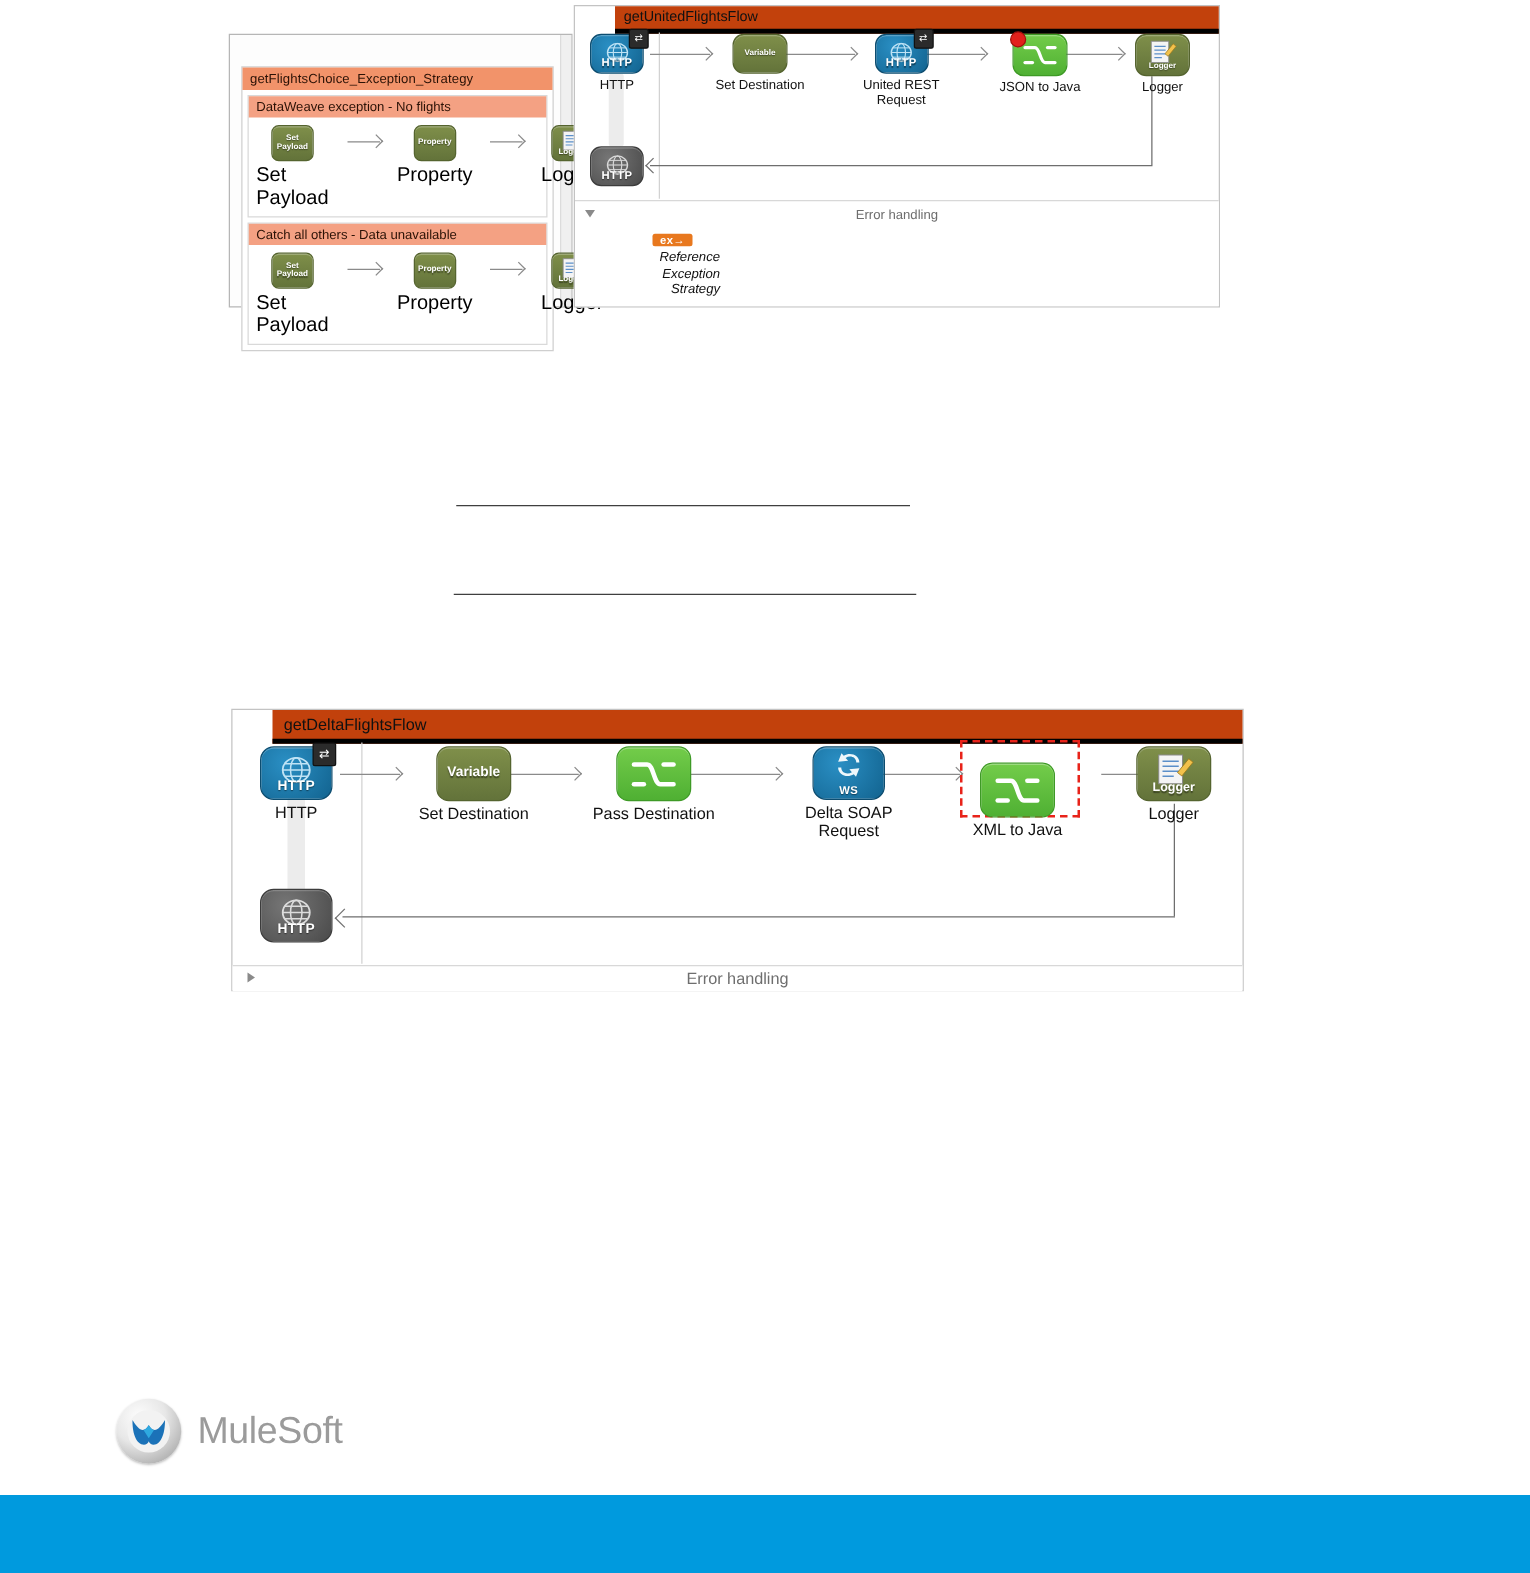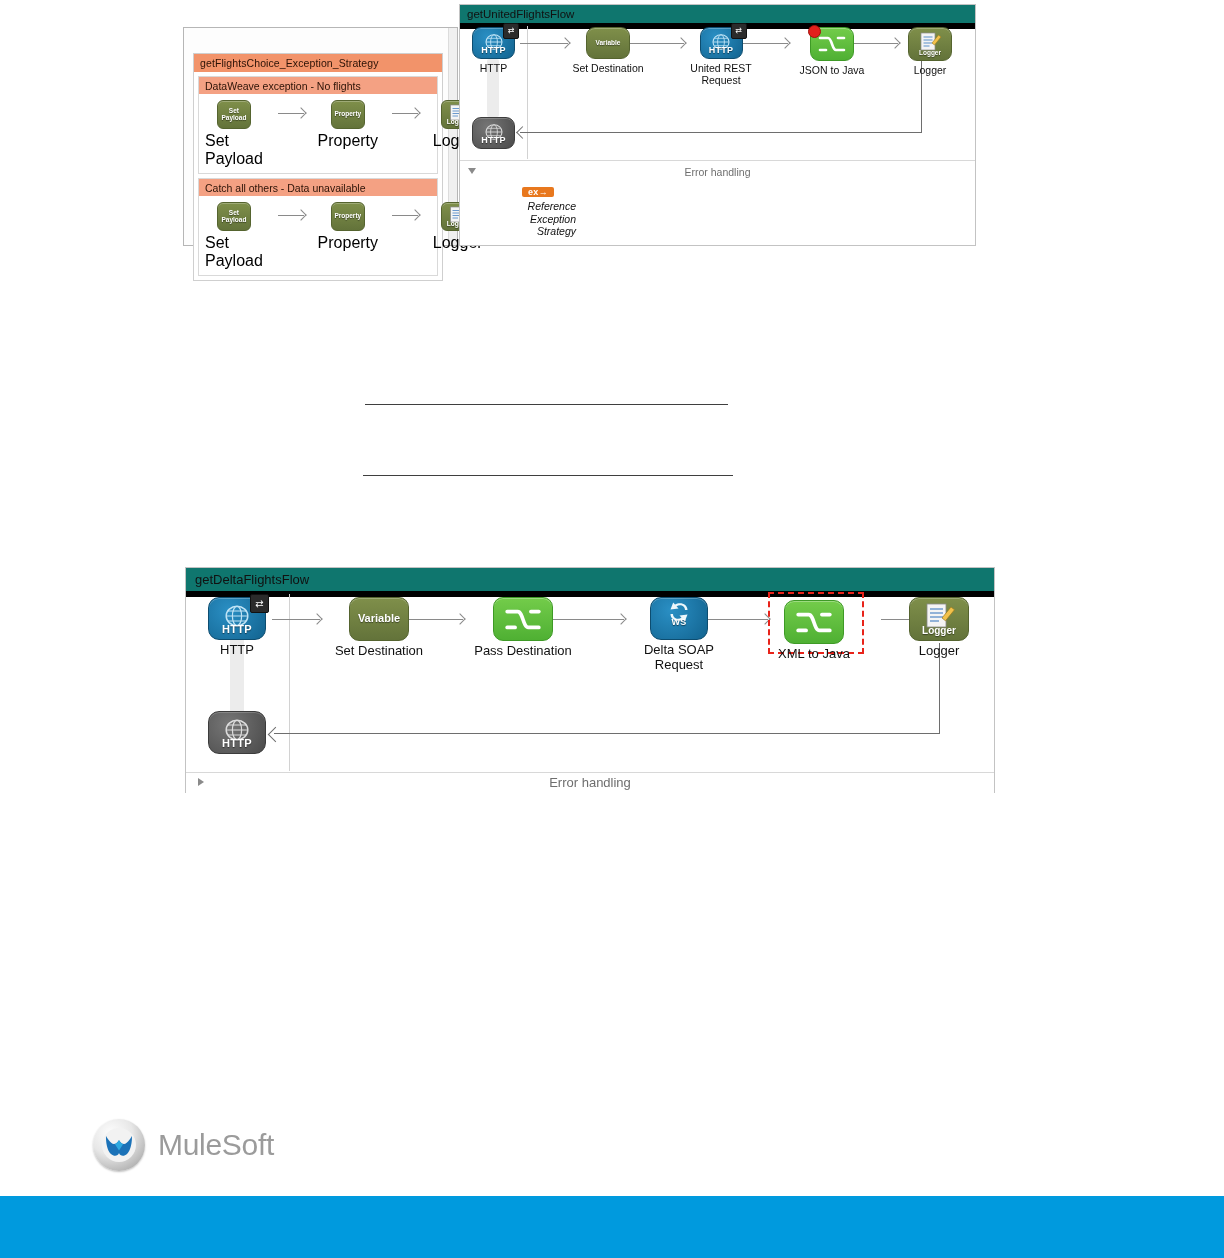--- a/index.html
+++ b/index.html
@@ -32,22 +32,22 @@
              border:1px solid #cfcfcf;background:#ffffff;box-sizing:border-box;}
   .exc-title{background:#f2936a;color:#2b1206;font-size:10.5px;font-weight:400;
              padding:3px 6px;letter-spacing:.1px;}
   .exc-sub{margin:4px;border:1px solid #d9d9d9;background:#fff;}
   .exc-sub-title{background:#f4a183;color:#2b1206;font-size:10.5px;padding:2.5px 6px;}
   .exc-row{display:flex;align-items:flex-start;padding:6px 6px 5px 6px;gap:15px;}
 
   
   .panelR{position:absolute;left:276px;top:4px;width:517px;height:242px;
           background:#ffffff;border:1px solid #c3c3c3;box-sizing:border-box;}
-  .flow-hdr{background:#0f766e;color:#111;font-size:11.5px;padding:3px 7px;
-            border-bottom:6px solid #000000;}
+  .flow-hdr{background:#c2410c;color:#111;font-size:11.5px;padding:3px 7px;
+            border-bottom:4px solid #000000;margin-left:32px;}
 
   
   .el{display:flex;flex-direction:column;align-items:center;position:absolute;}
   .el .cap{font-size:10.5px;color:#111;text-align:center;line-height:1.15;margin-top:3px;
            white-space:pre-line;}
 
   .ico{position:relative;border-radius:9px;display:flex;align-items:center;justify-content:center;}
   .ico.sm{width:32px;height:27px;border-radius:6px;}
 
   .ico-olive{background:linear-gradient(#7f8f4a,#63733a);border:1px solid #55642f;
@@ -397,28 +397,28 @@
     <div class="cap" style="font-size:13px;">Pass Destination</div>
   </div>
 
   <div class="el" style="left:438px;top:29px;width:110px;">
     <div class="ico" style="width:58px;height:43px;border-radius:11px;">
       <div class="ico-blue" style="position:absolute;inset:0;border-radius:11px;"></div>
       <svg style="position:absolute;left:50%;top:5px;transform:translateX(-50%);" width="26" height="24" viewBox="0 0 26 24">
         <path d="M19 8 C19 3.5 14 2 10.5 4.3 L12.5 6.6 L4.5 7.4 L7.2 0.6 L9 2.6 C14 -.6 21.5 1.8 21.5 8 Z" fill="#eef7fb"></path>
         <path d="M7 12 C7 16.5 12 18 15.5 15.7 L13.5 13.4 L21.5 12.6 L18.8 19.4 L17 17.4 C12 20.6 4.5 18.2 4.5 12 Z" fill="#eef7fb"></path>
       </svg>
-      <span class="http-lbl" style="font-size:9px;bottom:13px;">WS</span>
+      <span class="http-lbl" style="font-size:9px;bottom:3px;">WS</span>
     </div>
     <div class="cap" style="font-size:13px;">Delta SOAP
 Request</div>
   </div>
 
   <div class="sel" style="left:582px;top:24px;width:92px;height:58px;"></div>
-  <div class="el" style="left:582px;top:32px;width:92px;">
+  <div class="el" style="left:582px;top:42px;width:92px;">
     <div class="ico ico-green" style="width:58px;height:42px;border-radius:10px;">
       <svg width="40" height="29" viewBox="0 0 30 22">
         <path d="M3 5 L11 5 C15 5 15 17 19 17 L27 17" fill="none" stroke="#fff" stroke-width="2.8" stroke-linecap="round"></path>
         <path d="M3 17 L9 17" fill="none" stroke="#fff" stroke-width="2.8" stroke-linecap="round"></path>
         <path d="M21 5 L27 5" fill="none" stroke="#fff" stroke-width="2.8" stroke-linecap="round"></path>
       </svg>
     </div>
     <div class="cap" style="font-size:13px;">XML to Java</div>
   </div>
 

